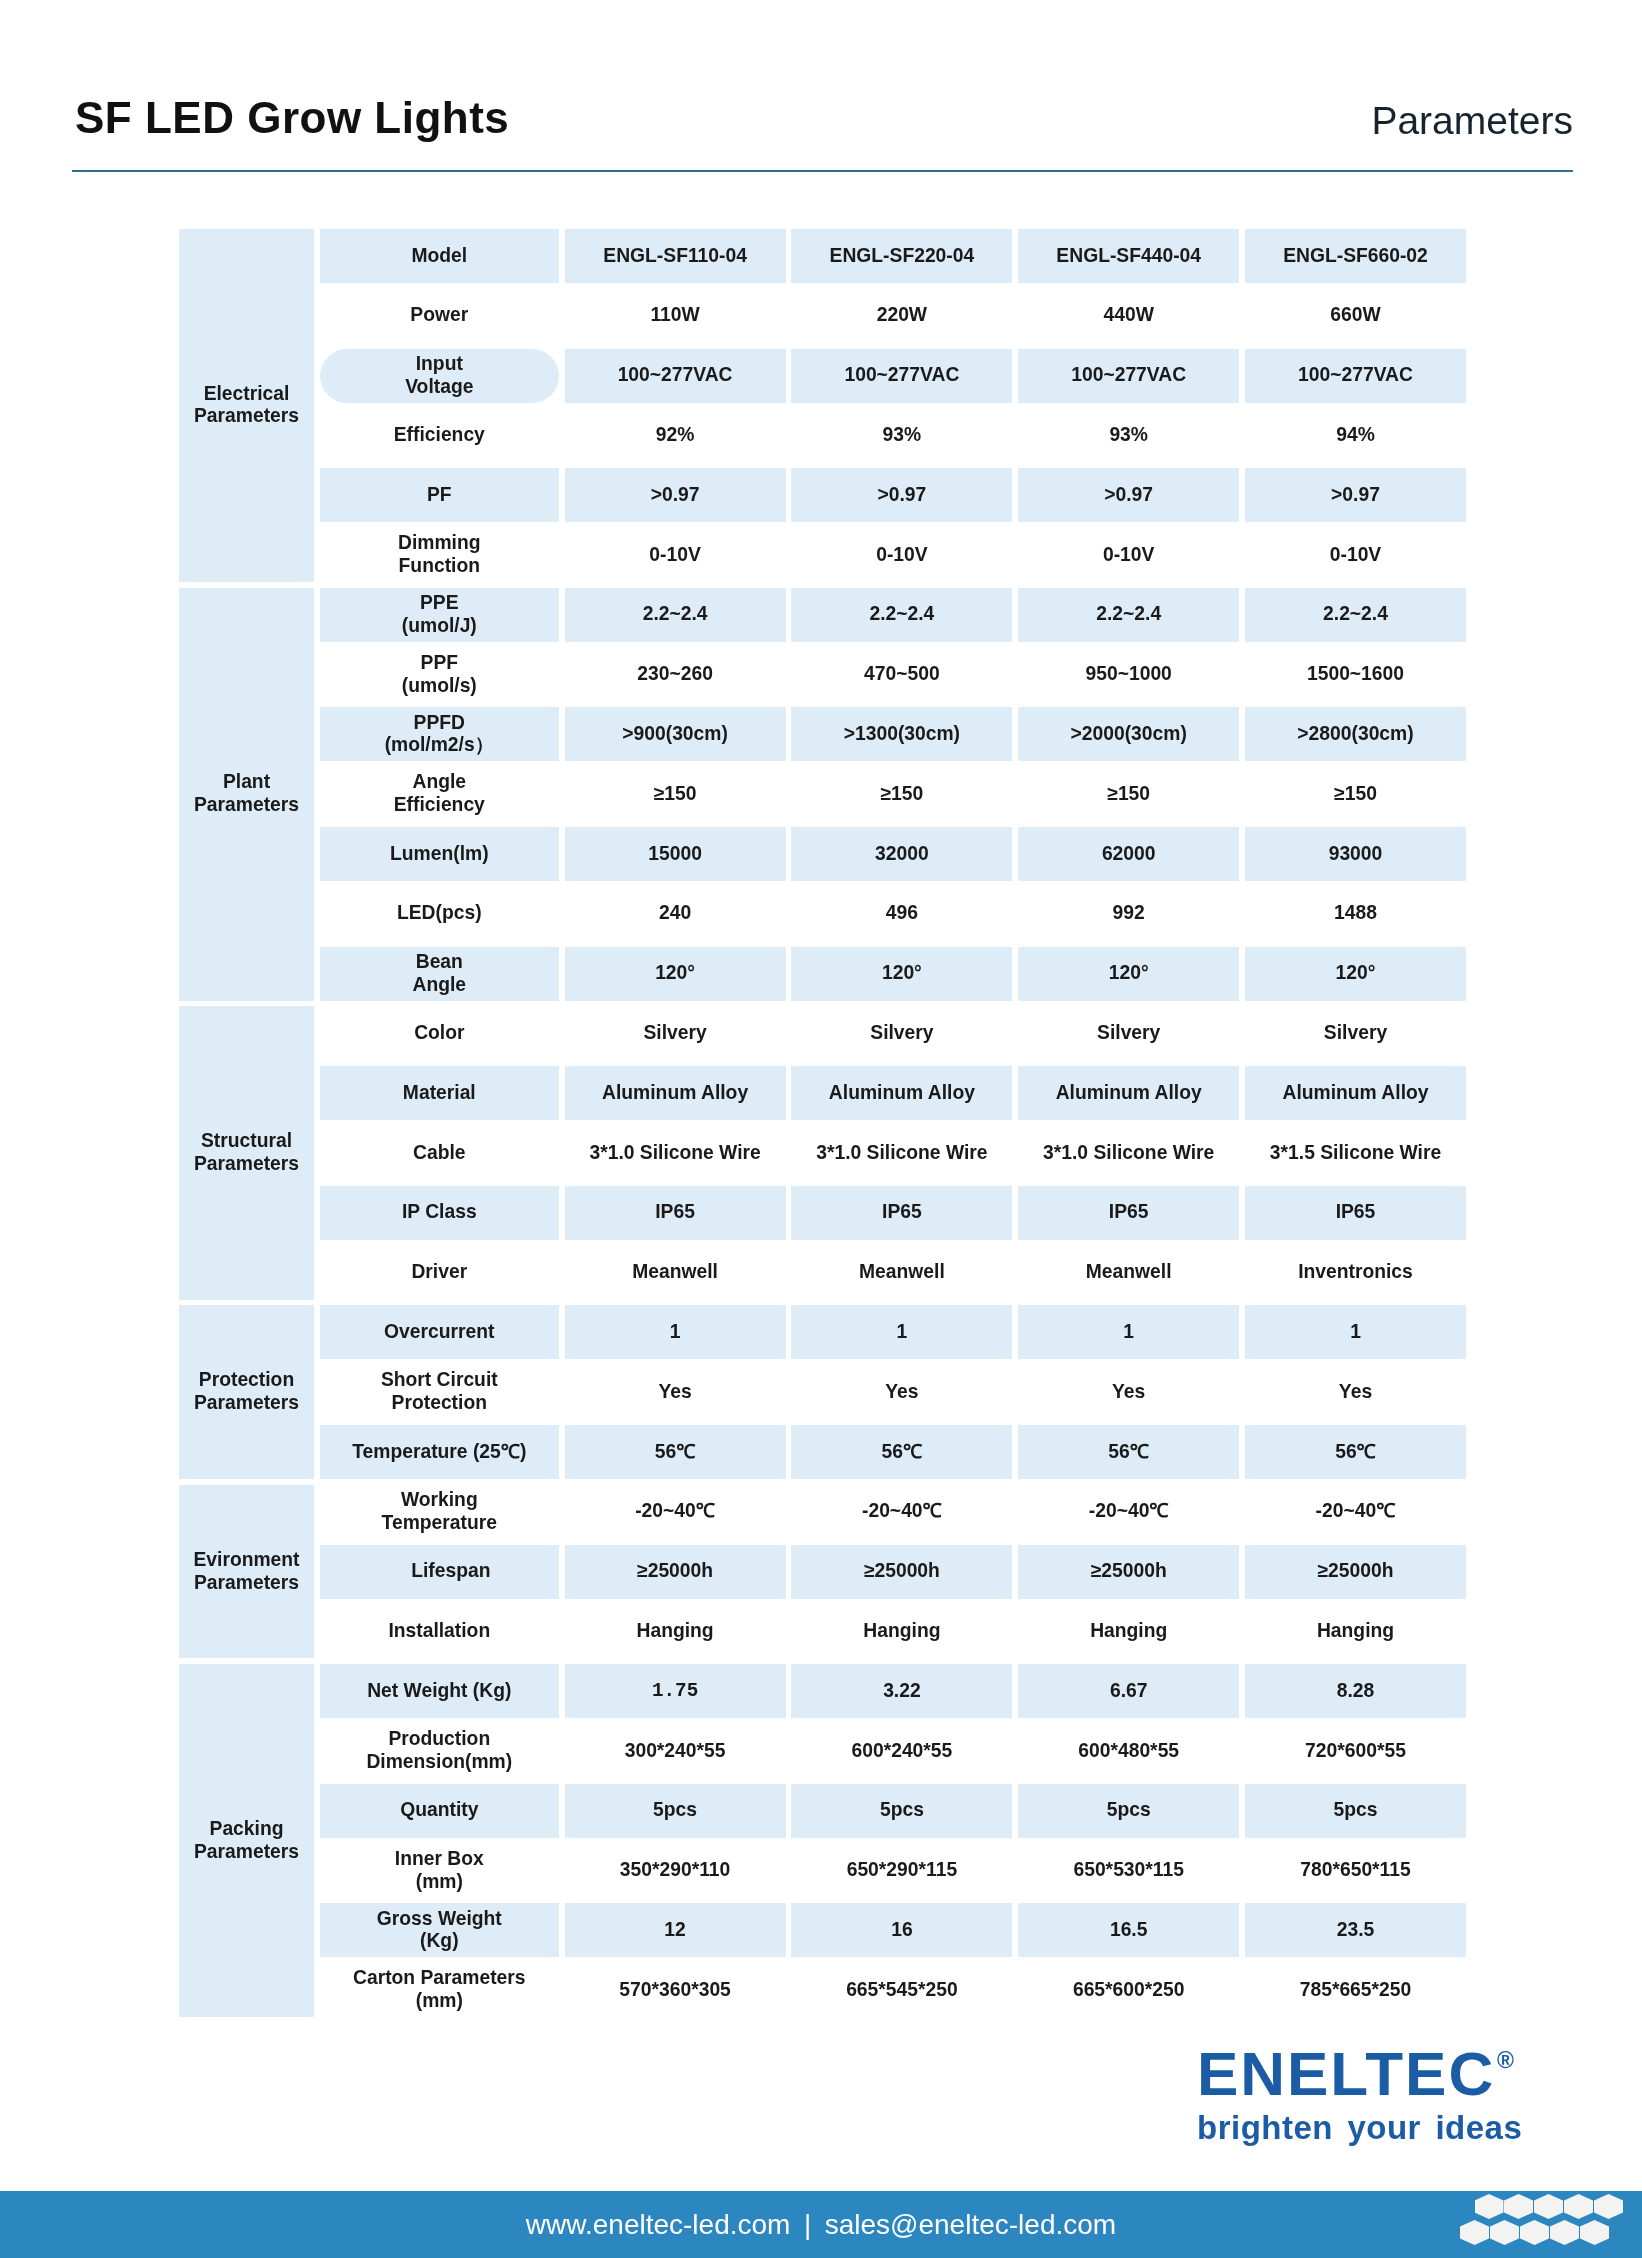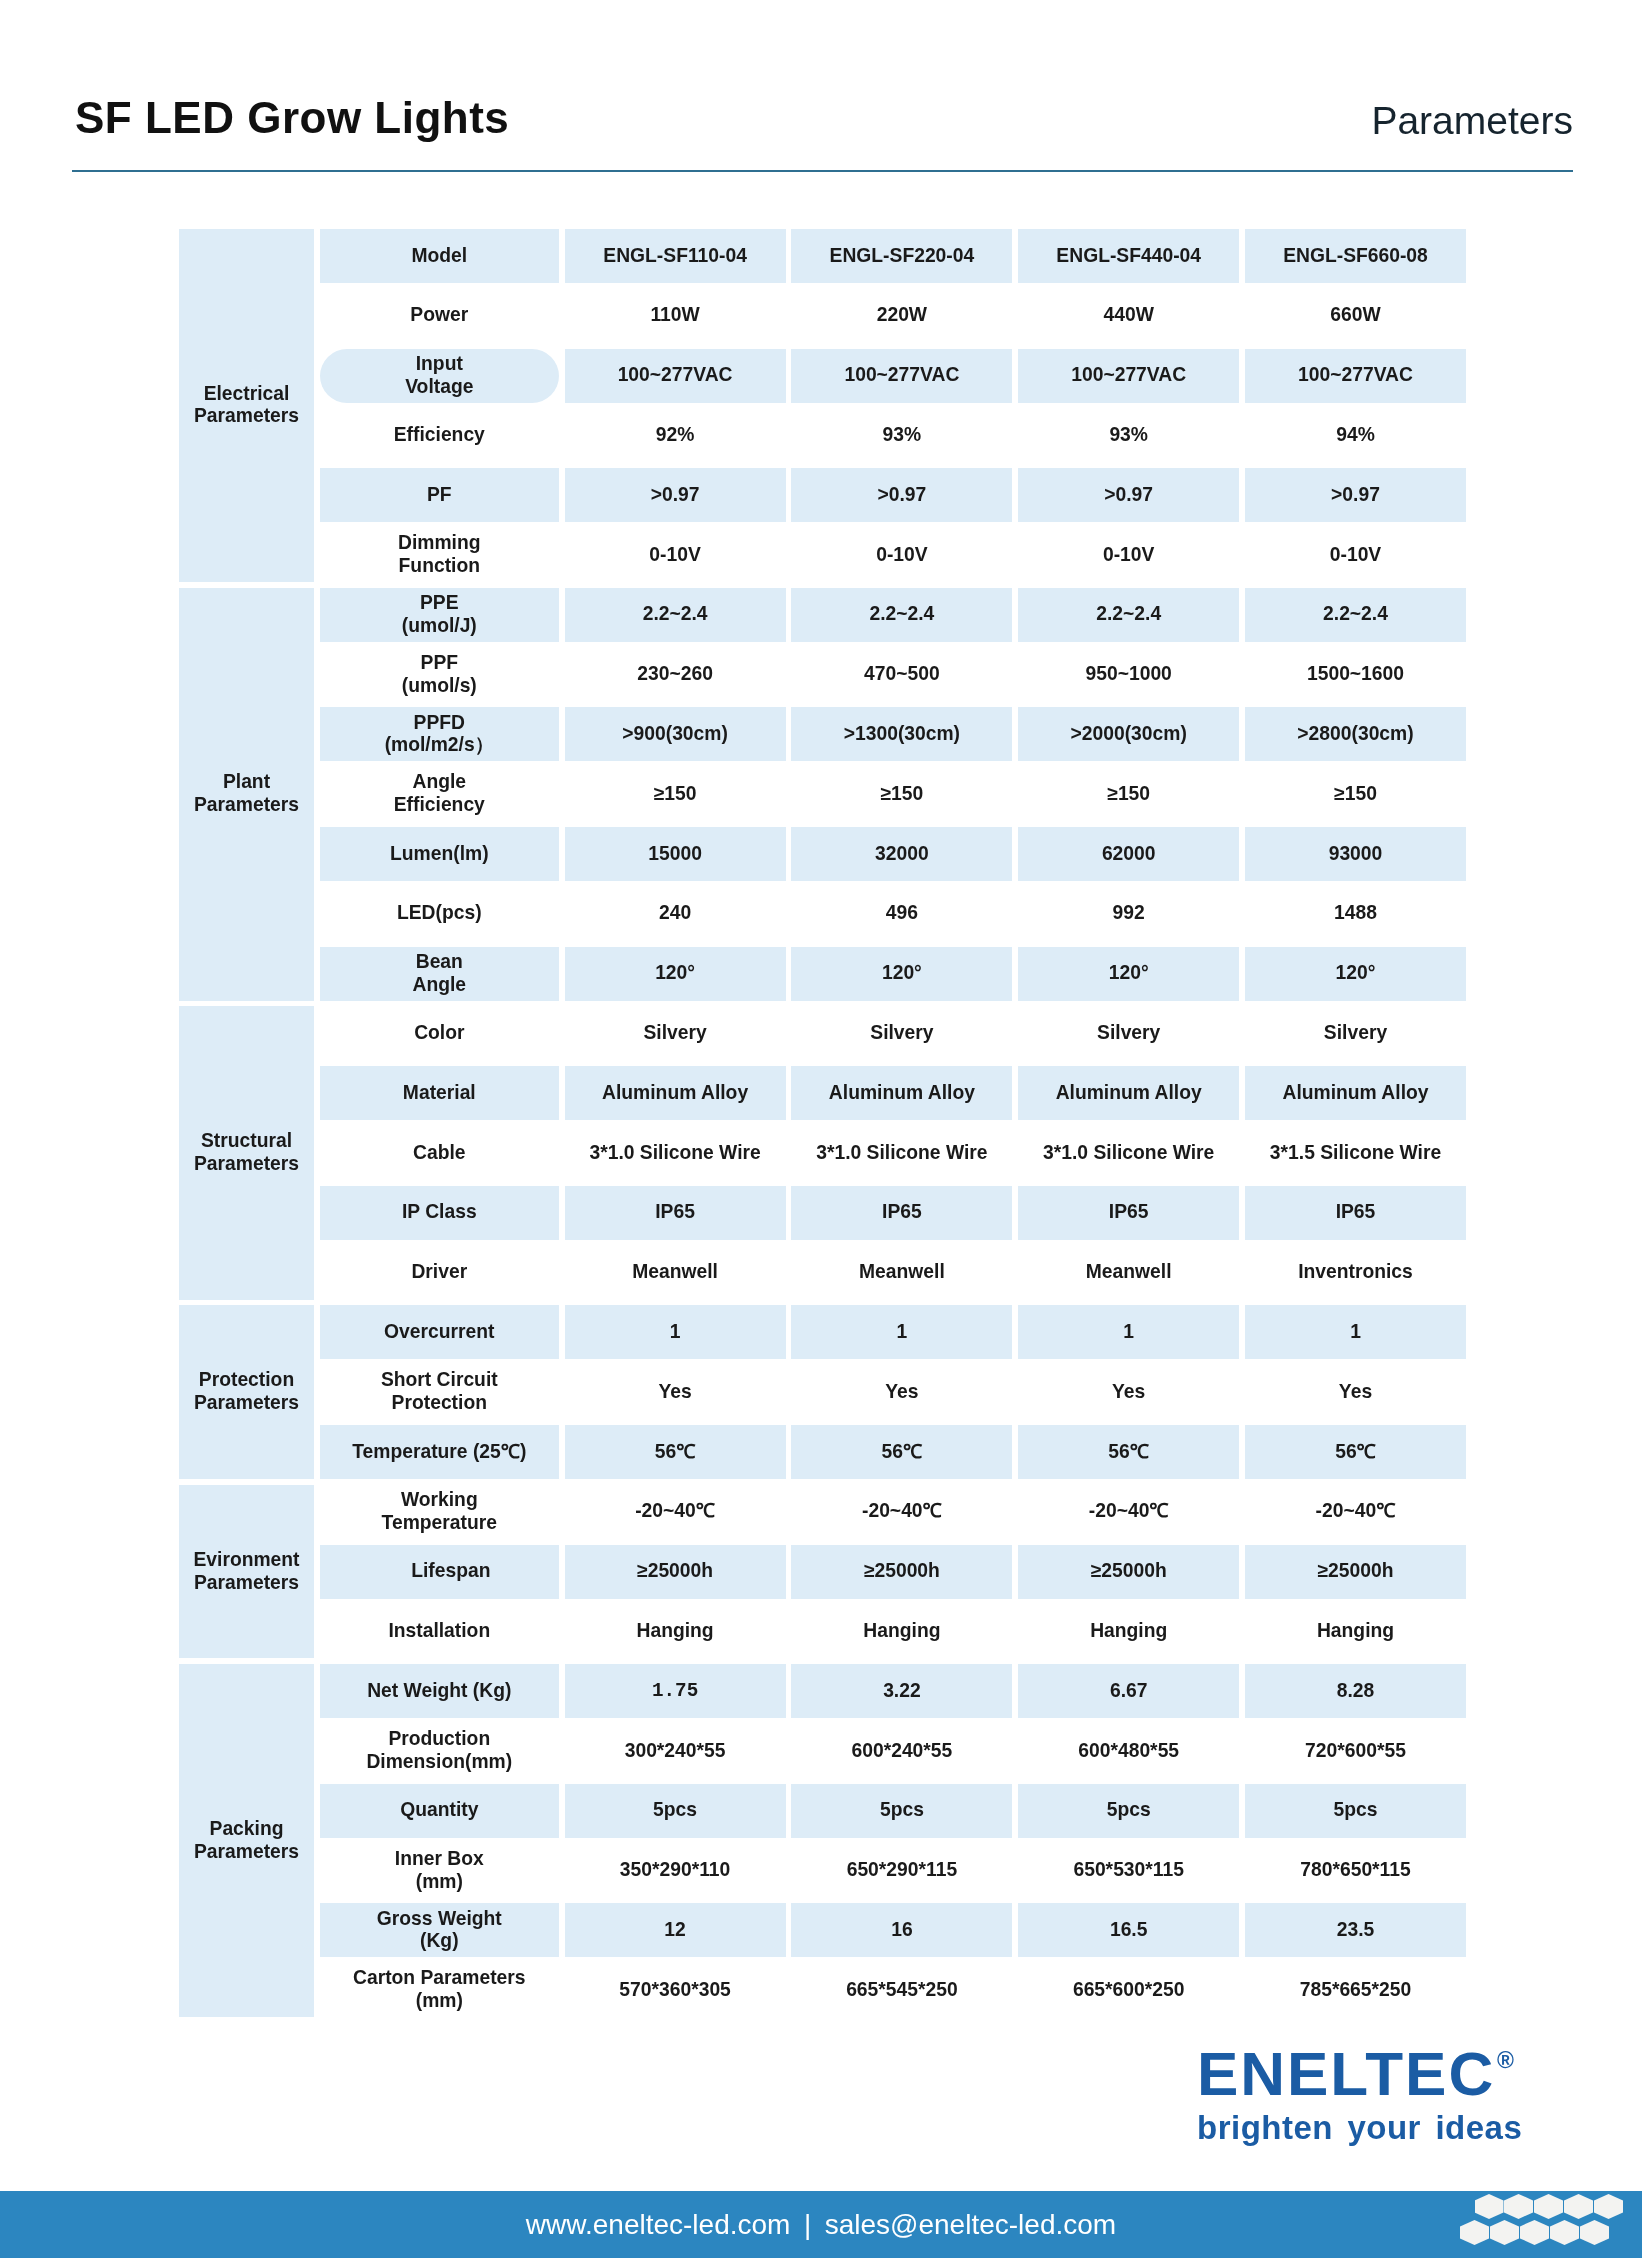--- a/index.html
+++ b/index.html
@@ -84,21 +84,21 @@
   <div class="subtitle">Parameters</div>
   <div class="rule"></div>
 
   <div class="spec-grid" id="spec-grid">
       <div class="cell group-cell" style="grid-area: 1 / 1 / span 6;">Electrical
 Parameters</div>
       <div class="cell label-cell odd" style="grid-area: 1 / 2;">Model</div>
       <div class="cell value-cell odd" style="grid-area: 1 / 3;">ENGL-SF110-04</div>
       <div class="cell value-cell odd" style="grid-area: 1 / 4;">ENGL-SF220-04</div>
       <div class="cell value-cell odd" style="grid-area: 1 / 5;">ENGL-SF440-04</div>
-      <div class="cell value-cell odd" style="grid-area: 1 / 6;">ENGL-SF660-08</div>
+      <div class="cell value-cell odd" style="grid-area: 1 / 6;">ENGL-SF660-02</div>
       <div class="cell label-cell even" style="grid-area: 2 / 2;">Power</div>
       <div class="cell value-cell even" style="grid-area: 2 / 3;">110W</div>
       <div class="cell value-cell even" style="grid-area: 2 / 4;">220W</div>
       <div class="cell value-cell even" style="grid-area: 2 / 5;">440W</div>
       <div class="cell value-cell even" style="grid-area: 2 / 6;">660W</div>
       <div class="cell label-cell odd" style="grid-area: 3 / 2; border-radius: 27px;">Input
 Voltage</div>
       <div class="cell value-cell odd" style="grid-area: 3 / 3;">100~277VAC</div>
       <div class="cell value-cell odd" style="grid-area: 3 / 4;">100~277VAC</div>
       <div class="cell value-cell odd" style="grid-area: 3 / 5;">100~277VAC</div>

